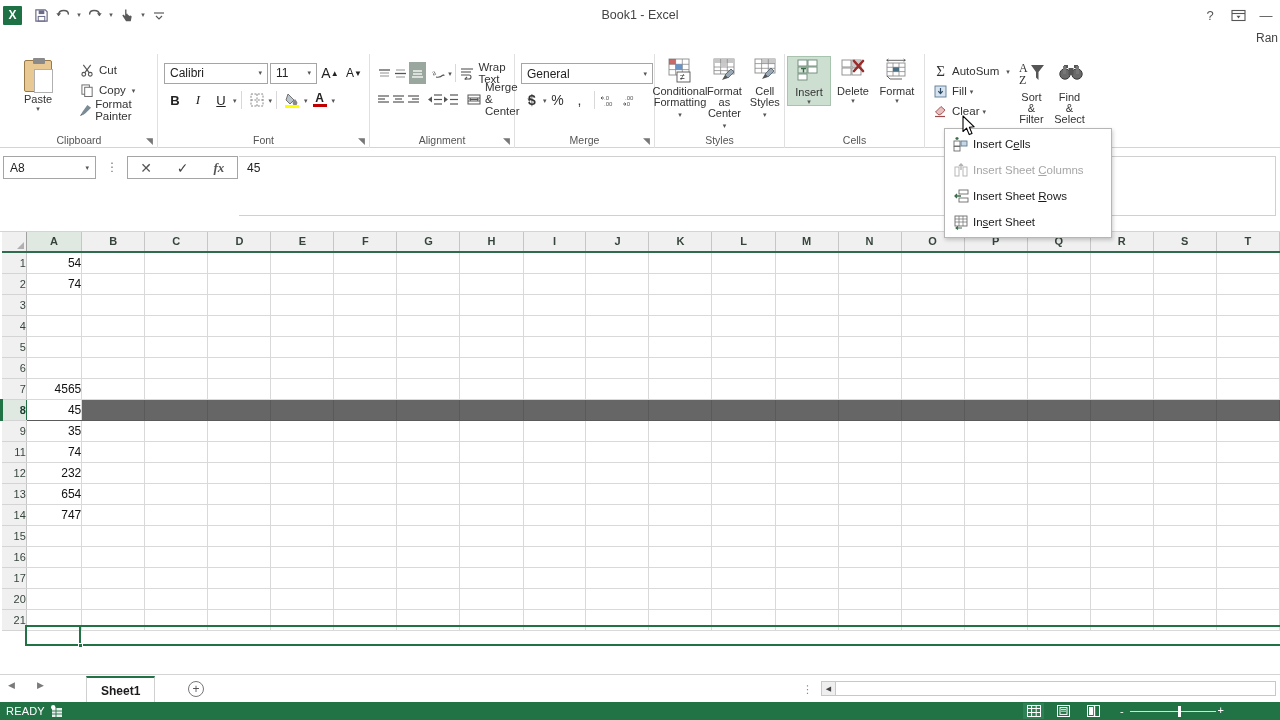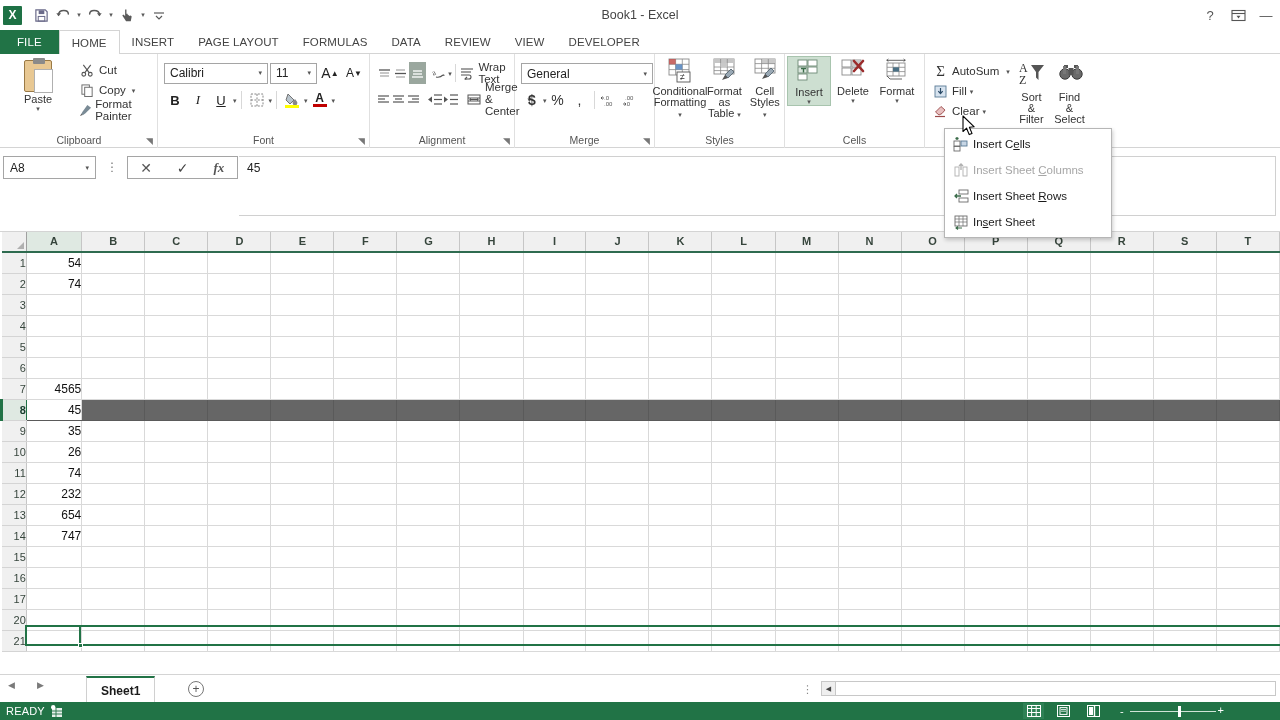--- a/index.html
+++ b/index.html
@@ -331,33 +331,20 @@
             <rect x="1" y="1.5" width="13" height="10" fill="none" stroke="#555" stroke-width="1.1"></rect>
             <line x1="1" y1="4.5" x2="14" y2="4.5" stroke="#555" stroke-width="1.1"></line>
             <path d="M7.5 9.5 L5.5 6.8 L9.5 6.8 Z" fill="#555"></path>
           </svg>
       </div>
       <div class="wb">—</div>
     </div>
     <div class="user-name">Ran</div>
   </div>
 
-  <div class="tabstrip">
-    <div class="tabs">
-      <div class="tab file">FILE</div>
-      <div class="tab active">HOME</div>
-      <div class="tab">INSERT</div>
-      <div class="tab">PAGE LAYOUT</div>
-      <div class="tab">FORMULAS</div>
-      <div class="tab">DATA</div>
-      <div class="tab">REVIEW</div>
-      <div class="tab">VIEW</div>
-      <div class="tab">DEVELOPER</div>
-    </div>
-  </div>
 
   <div class="ribbon">
 
     <div class="group g-clipboard" style="border-right:none">
       <div class="paste-wrap">
         <div class="clipboard-icon"></div>
         <div class="lbl" style="font-size:11px;color:#333;margin-top:1px">Paste</div>
         <div class="caret">▾</div>
       </div>
     </div>
@@ -611,21 +598,21 @@
             <line x1="4" y1="9" x2="24" y2="9" stroke="#8a8a8a" stroke-width=".8"></line>
             <line x1="4" y1="12.6" x2="24" y2="12.6" stroke="#8a8a8a" stroke-width=".8"></line>
             <line x1="10.6" y1="1" x2="10.6" y2="16" stroke="#8a8a8a" stroke-width=".8"></line>
             <line x1="17.3" y1="1" x2="17.3" y2="16" stroke="#8a8a8a" stroke-width=".8"></line>
             <rect x="10.6" y="5" width="6.7" height="4" fill="#c9c9c9"></rect>
             <path d="M15 17 L21 11 L24 14 L18 20 Z" fill="#9aa9b5" stroke="#4a5a66" stroke-width=".8"></path>
             <path d="M15 17 L12 22 L18 20 Z" fill="#555"></path>
           </svg>
         </div>
         <div class="lbl">Format as</div>
-        <div class="lbl" style="margin-top:0"><span>Table</span> <span class="caret">▾</span></div>
+        <div class="lbl" style="margin-top:0"><span>Center</span> <span class="caret">▾</span></div>
       </div>
       <div class="big-btn" style="width:40px">
         <div class="gridicon">
           <svg width="28" height="26" viewBox="0 0 28 26">
             <rect x="4" y="1" width="20" height="14" fill="#fff" stroke="#8a8a8a" stroke-width=".9"></rect>
             <rect x="11" y="1" width="13" height="4.6" fill="#c9c9c9"></rect>
             <line x1="4" y1="5.6" x2="24" y2="5.6" stroke="#8a8a8a" stroke-width=".8"></line>
             <line x1="4" y1="10.3" x2="24" y2="10.3" stroke="#8a8a8a" stroke-width=".8"></line>
             <line x1="10.6" y1="1" x2="10.6" y2="15" stroke="#8a8a8a" stroke-width=".8"></line>
             <line x1="17.3" y1="1" x2="17.3" y2="15" stroke="#8a8a8a" stroke-width=".8"></line>
@@ -1039,43 +1026,20 @@
             <td class="cell" style="width: 64px;"></td>
             <td class="cell" style="width: 64px;"></td>
             <td class="cell" style="width: 64px;"></td>
             <td class="cell" style="width: 64px;"></td>
             <td class="cell" style="width: 64px;"></td>
             <td class="cell" style="width: 64px;"></td>
             <td class="cell" style="width: 64px;"></td>
             <td class="cell" style="width: 64px;"></td>
           </tr>
           <tr>
-            <td class="rowhead">10</td>
-            <td class="cell" style="width: 56px;">26</td>
-            <td class="cell" style="width: 64px;"></td>
-            <td class="cell" style="width: 64px;"></td>
-            <td class="cell" style="width: 64px;"></td>
-            <td class="cell" style="width: 64px;"></td>
-            <td class="cell" style="width: 64px;"></td>
-            <td class="cell" style="width: 64px;"></td>
-            <td class="cell" style="width: 64px;"></td>
-            <td class="cell" style="width: 64px;"></td>
-            <td class="cell" style="width: 64px;"></td>
-            <td class="cell" style="width: 64px;"></td>
-            <td class="cell" style="width: 64px;"></td>
-            <td class="cell" style="width: 64px;"></td>
-            <td class="cell" style="width: 64px;"></td>
-            <td class="cell" style="width: 64px;"></td>
-            <td class="cell" style="width: 64px;"></td>
-            <td class="cell" style="width: 64px;"></td>
-            <td class="cell" style="width: 64px;"></td>
-            <td class="cell" style="width: 64px;"></td>
-            <td class="cell" style="width: 64px;"></td>
-          </tr>
-          <tr>
             <td class="rowhead">11</td>
             <td class="cell" style="width: 56px;">74</td>
             <td class="cell" style="width: 64px;"></td>
             <td class="cell" style="width: 64px;"></td>
             <td class="cell" style="width: 64px;"></td>
             <td class="cell" style="width: 64px;"></td>
             <td class="cell" style="width: 64px;"></td>
             <td class="cell" style="width: 64px;"></td>
             <td class="cell" style="width: 64px;"></td>
             <td class="cell" style="width: 64px;"></td>

